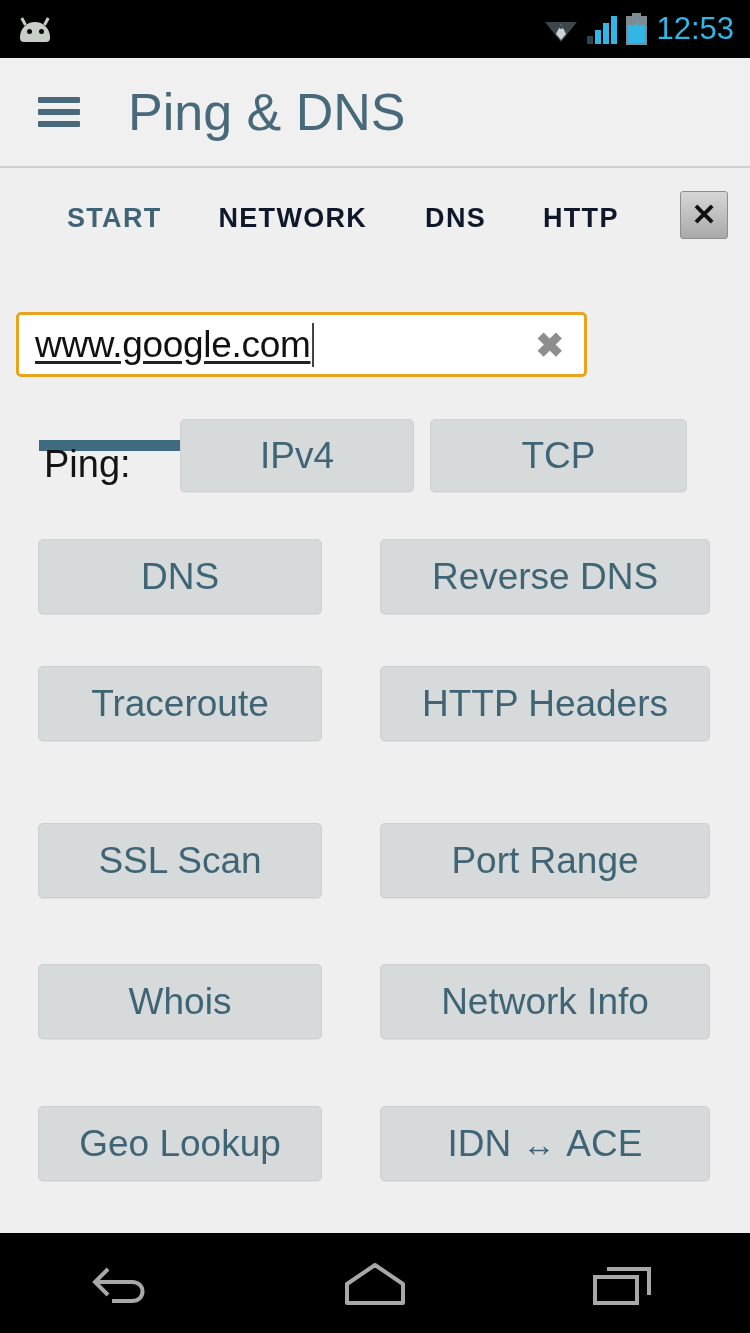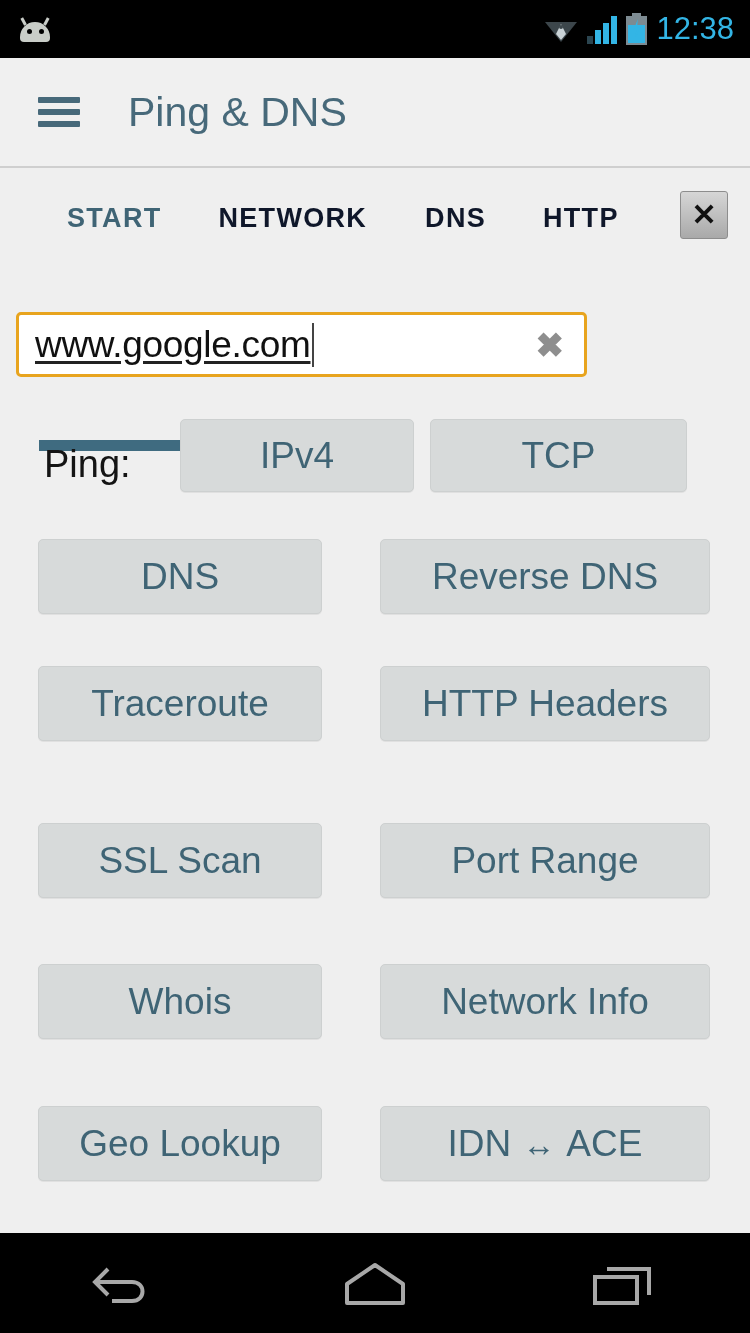--- a/index.html
+++ b/index.html
@@ -126,21 +126,21 @@
     width: 42px; height: 30px;
     display: flex; flex-direction: column; justify-content: space-between;
     cursor: pointer;
   }
   .hamburger span {
     display: block; width: 42px; height: 6px;
     background: #47697a; border-radius: 1px;
   }
   .app-title {
     margin-left: 48px;
-    font-size: 41px;
+    font-size: 52px;
     color: #47697a;
     font-weight: 400;
     white-space: nowrap;
   }
 
   
   .tab-bar {
     position: absolute;
     left: 0; top: 170px;
     width: 750px; height: 115px;
@@ -324,21 +324,21 @@
           <i class="b2"></i>
           <i class="b3"></i>
           <i class="b4"></i>
       </div>
       <div class="battery-icon">
         <div class="cap"></div>
         <div class="shell"></div>
         <div class="fill"></div>
         <div class="bolt"></div>
       </div>
-      <div class="status-time">12:38</div>
+      <div class="status-time">12:53</div>
     </div>
   </div>
 
   <div class="action-bar">
     <div class="hamburger">
       <span></span>
         <span></span>
         <span></span>
     </div>
     <div class="app-title">Ping &amp; DNS</div>

